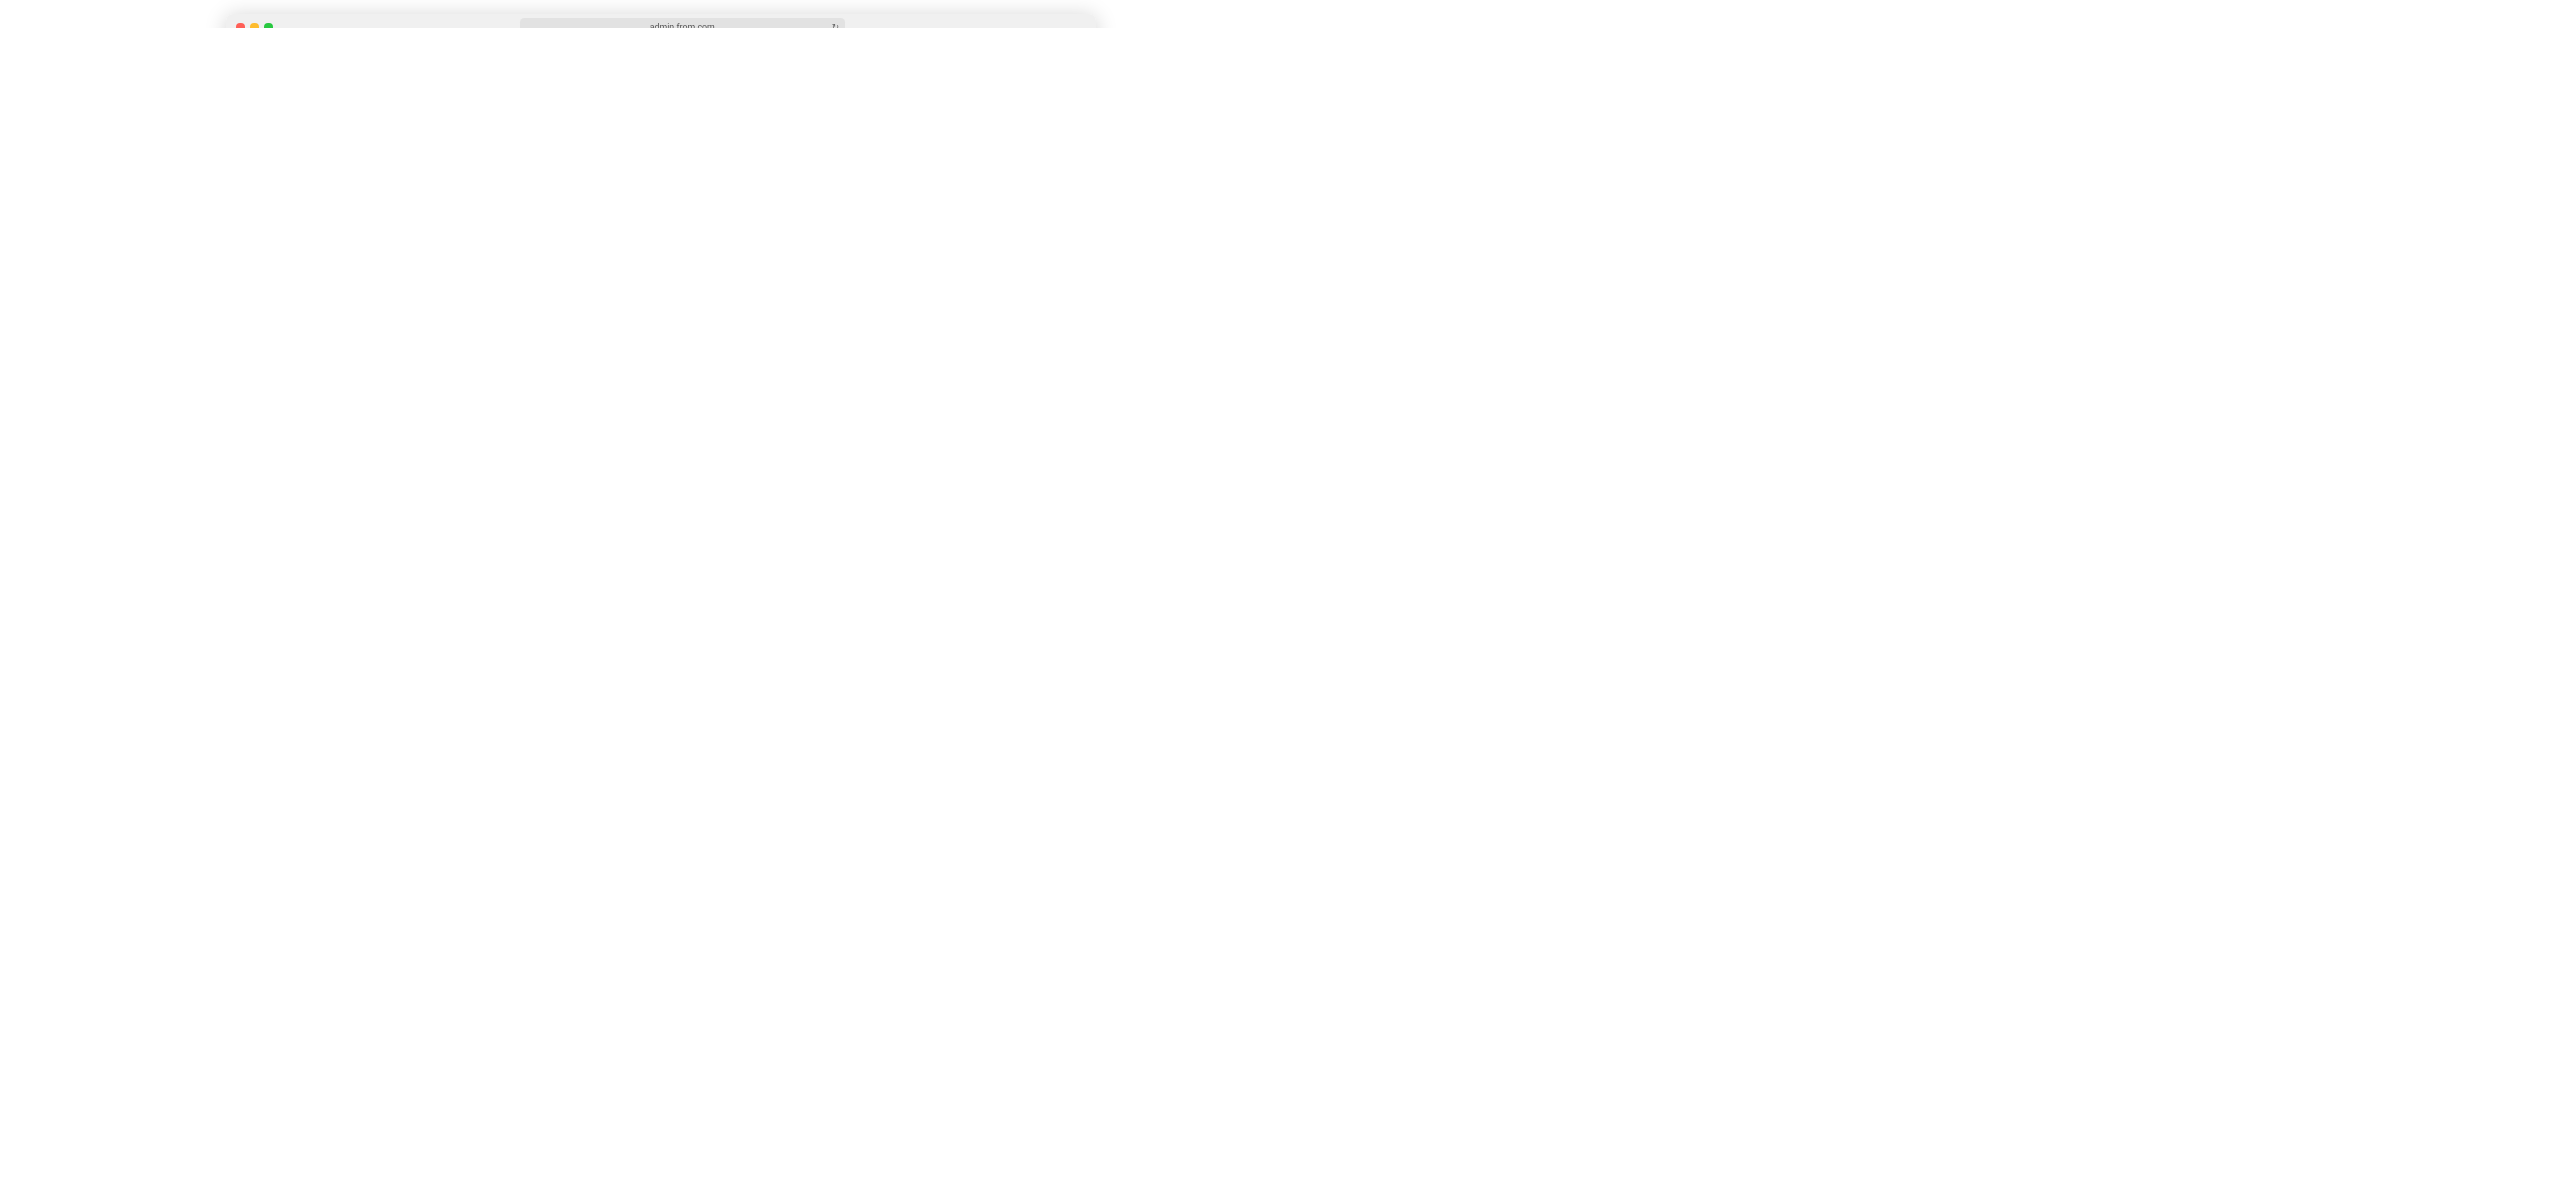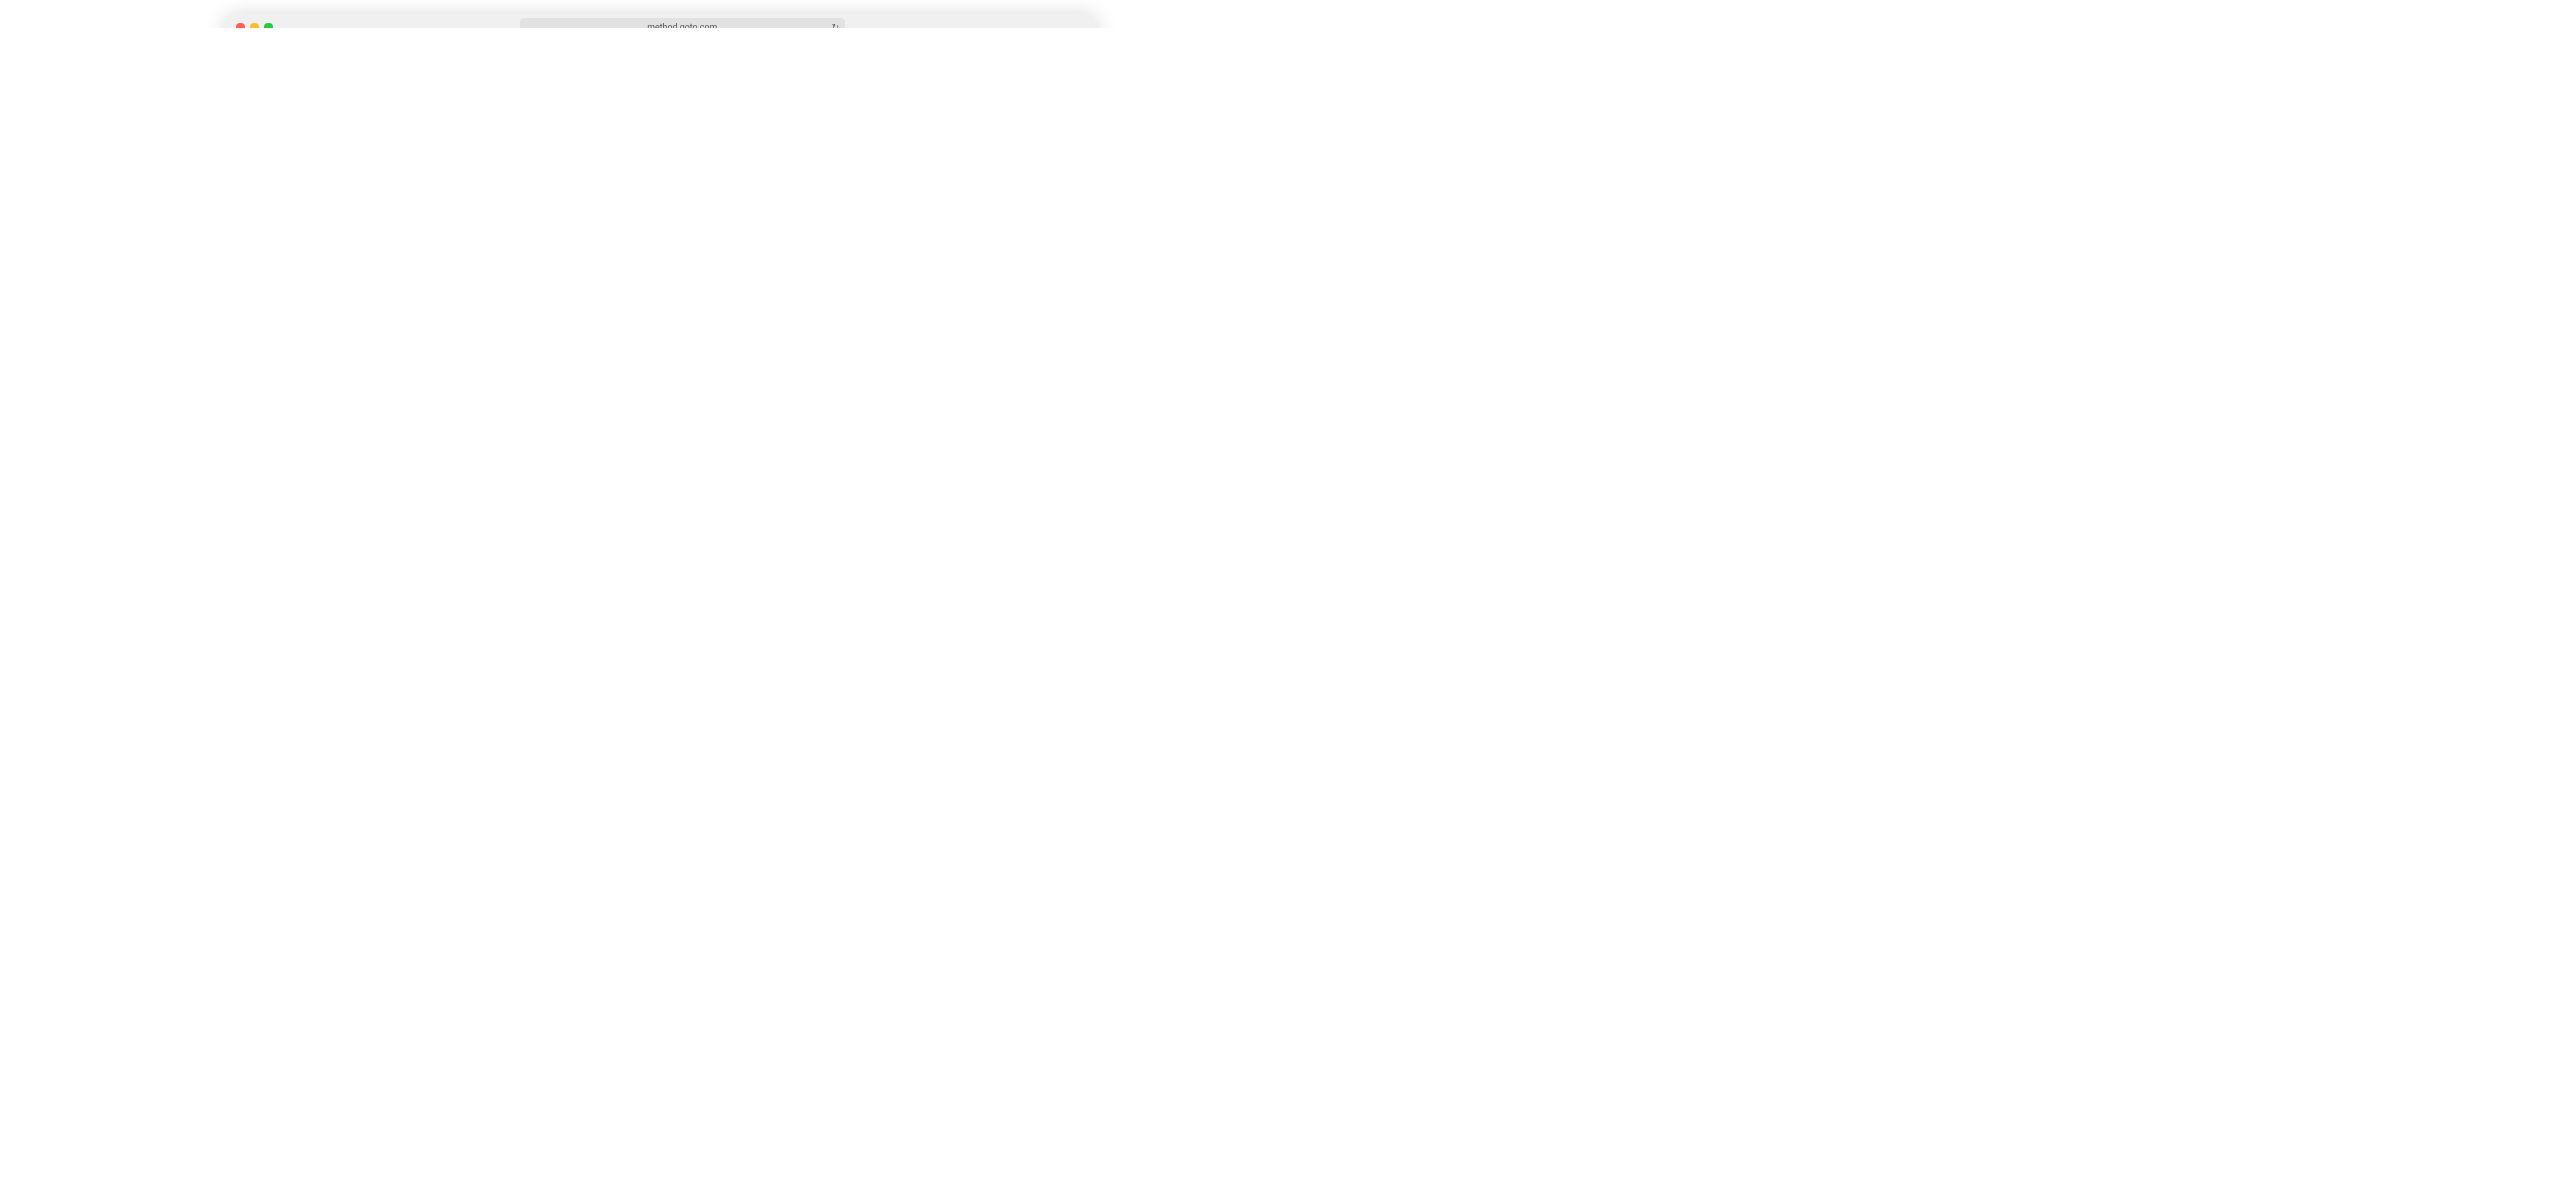--- a/index.html
+++ b/index.html
@@ -223,21 +223,21 @@
   <div class="callout-line" style="left:8.5px; top:168px; width:649px;"></div>
   <div class="callout-line" style="left:8.5px; top:315px; width:649px;"></div>
 
   <div class="browser">
 
     <div class="browser-bar">
       <div class="win-btn win-close"></div>
       <div class="win-btn win-min"></div>
       <div class="win-btn win-max"></div>
       <div class="url-field">
-        <span>method.goto.com</span>
+        <span>admin.from.com</span>
         <span class="url-reload">↻</span>
       </div>
     </div>
 
     <div class="app-header">
       <div class="logo-group">
         <span class="logo-goto">GoTo</span>
         <span class="logo-admin">Admin</span>
       </div>
       <div class="search-wrap">

